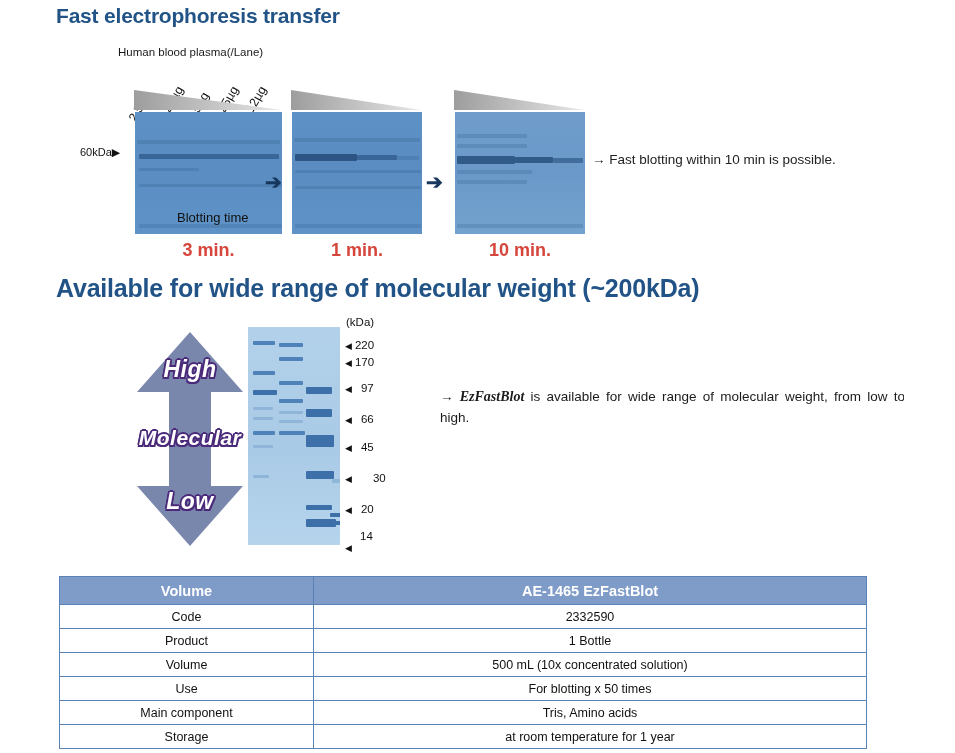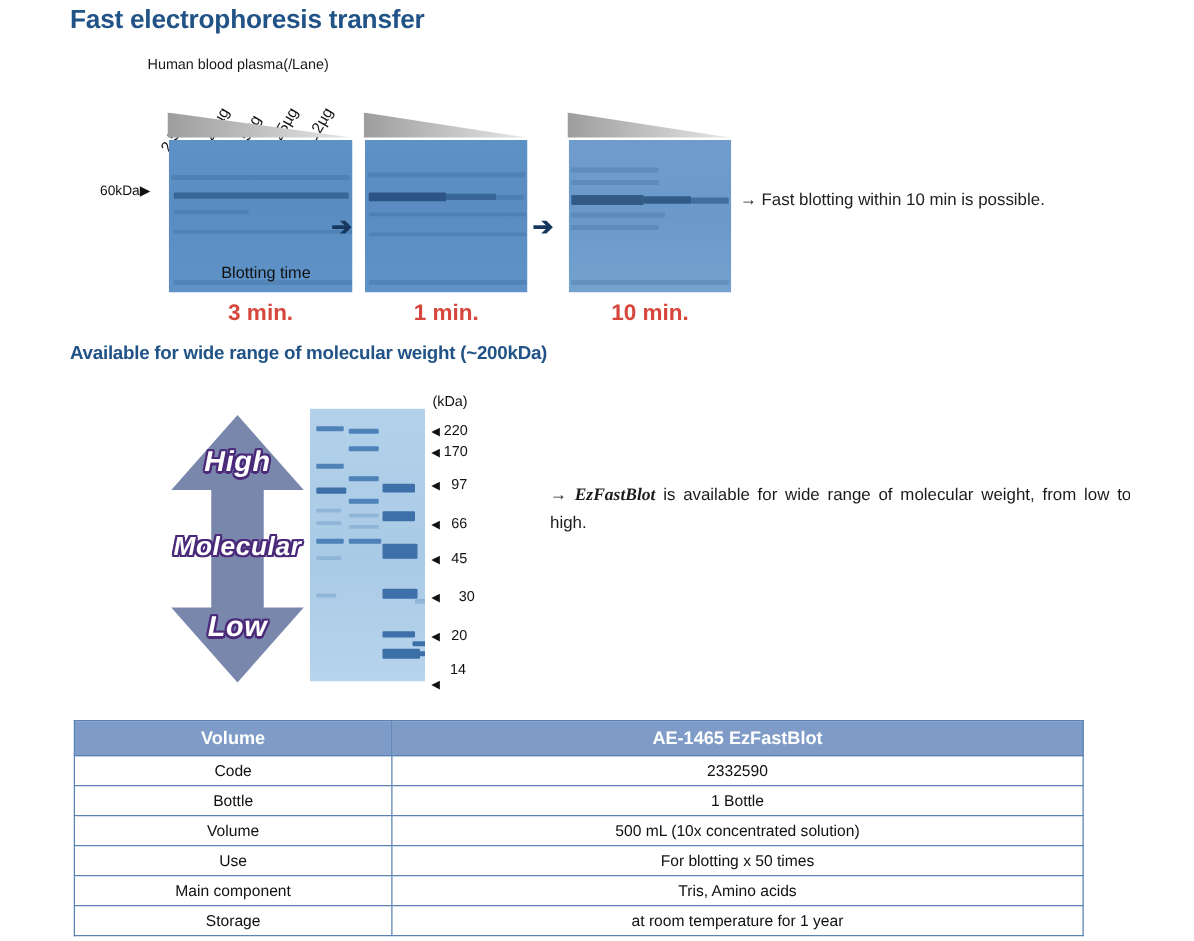--- a/index.html
+++ b/index.html
@@ -18,21 +18,21 @@
 
   
   .section-heading {
     position: absolute;
     color: #215387;
     font-weight: bold;
     letter-spacing: -0.2px;
     white-space: nowrap;
   }
   #heading-1 { left: 56px; top: 4px; font-size: 21px; }
-  #heading-2 { left: 56px; top: 274px; font-size: 15px; }
+  #heading-2 { left: 56px; top: 274px; font-size: 25px; }
 
   
   .plasma-caption {
     position: absolute;
     left: 118px; top: 46px;
     font-size: 11.5px;
     color: #1a1a1a;
     white-space: nowrap;
   }
   .lane-label {
@@ -340,21 +340,21 @@
   <div class="marker" style="left:345px; top:382px;">
     <span class="tri">◀</span><span style="margin-left:6px">97</span>
   </div>
   <div class="marker" style="left:345px; top:413px;">
     <span class="tri">◀</span><span style="margin-left:6px">66</span>
   </div>
   <div class="marker" style="left:345px; top:441px;">
     <span class="tri">◀</span><span style="margin-left:6px">45</span>
   </div>
   <div class="marker" style="left:345px; top:472px;">
-    <span class="tri">◀</span><span style="margin-left:12px">30</span>
+    <span class="tri">◀</span><span style="margin-left:18px">30</span>
   </div>
   <div class="marker" style="left:345px; top:503px;">
     <span class="tri">◀</span><span style="margin-left:6px">20</span>
   </div>
   <div class="marker" style="left:360px; top:530px;">
     <span>14</span>
   </div>
   <div class="marker" style="left:345px; top:541px;">
     <span class="tri">◀</span>
   </div>
@@ -369,21 +369,21 @@
         <th class="label-col">Volume</th>
         <th>AE-1465 EzFastBlot</th>
       </tr>
     </thead>
     <tbody>
       <tr>
         <td class="label-col">Code</td>
         <td>2332590</td>
       </tr>
       <tr>
-        <td class="label-col">Bottle</td>
+        <td class="label-col">Product</td>
         <td>1 Bottle</td>
       </tr>
       <tr>
         <td class="label-col">Volume</td>
         <td>500 mL (10x concentrated solution)</td>
       </tr>
       <tr>
         <td class="label-col">Use</td>
         <td>For blotting x 50 times</td>
       </tr>

